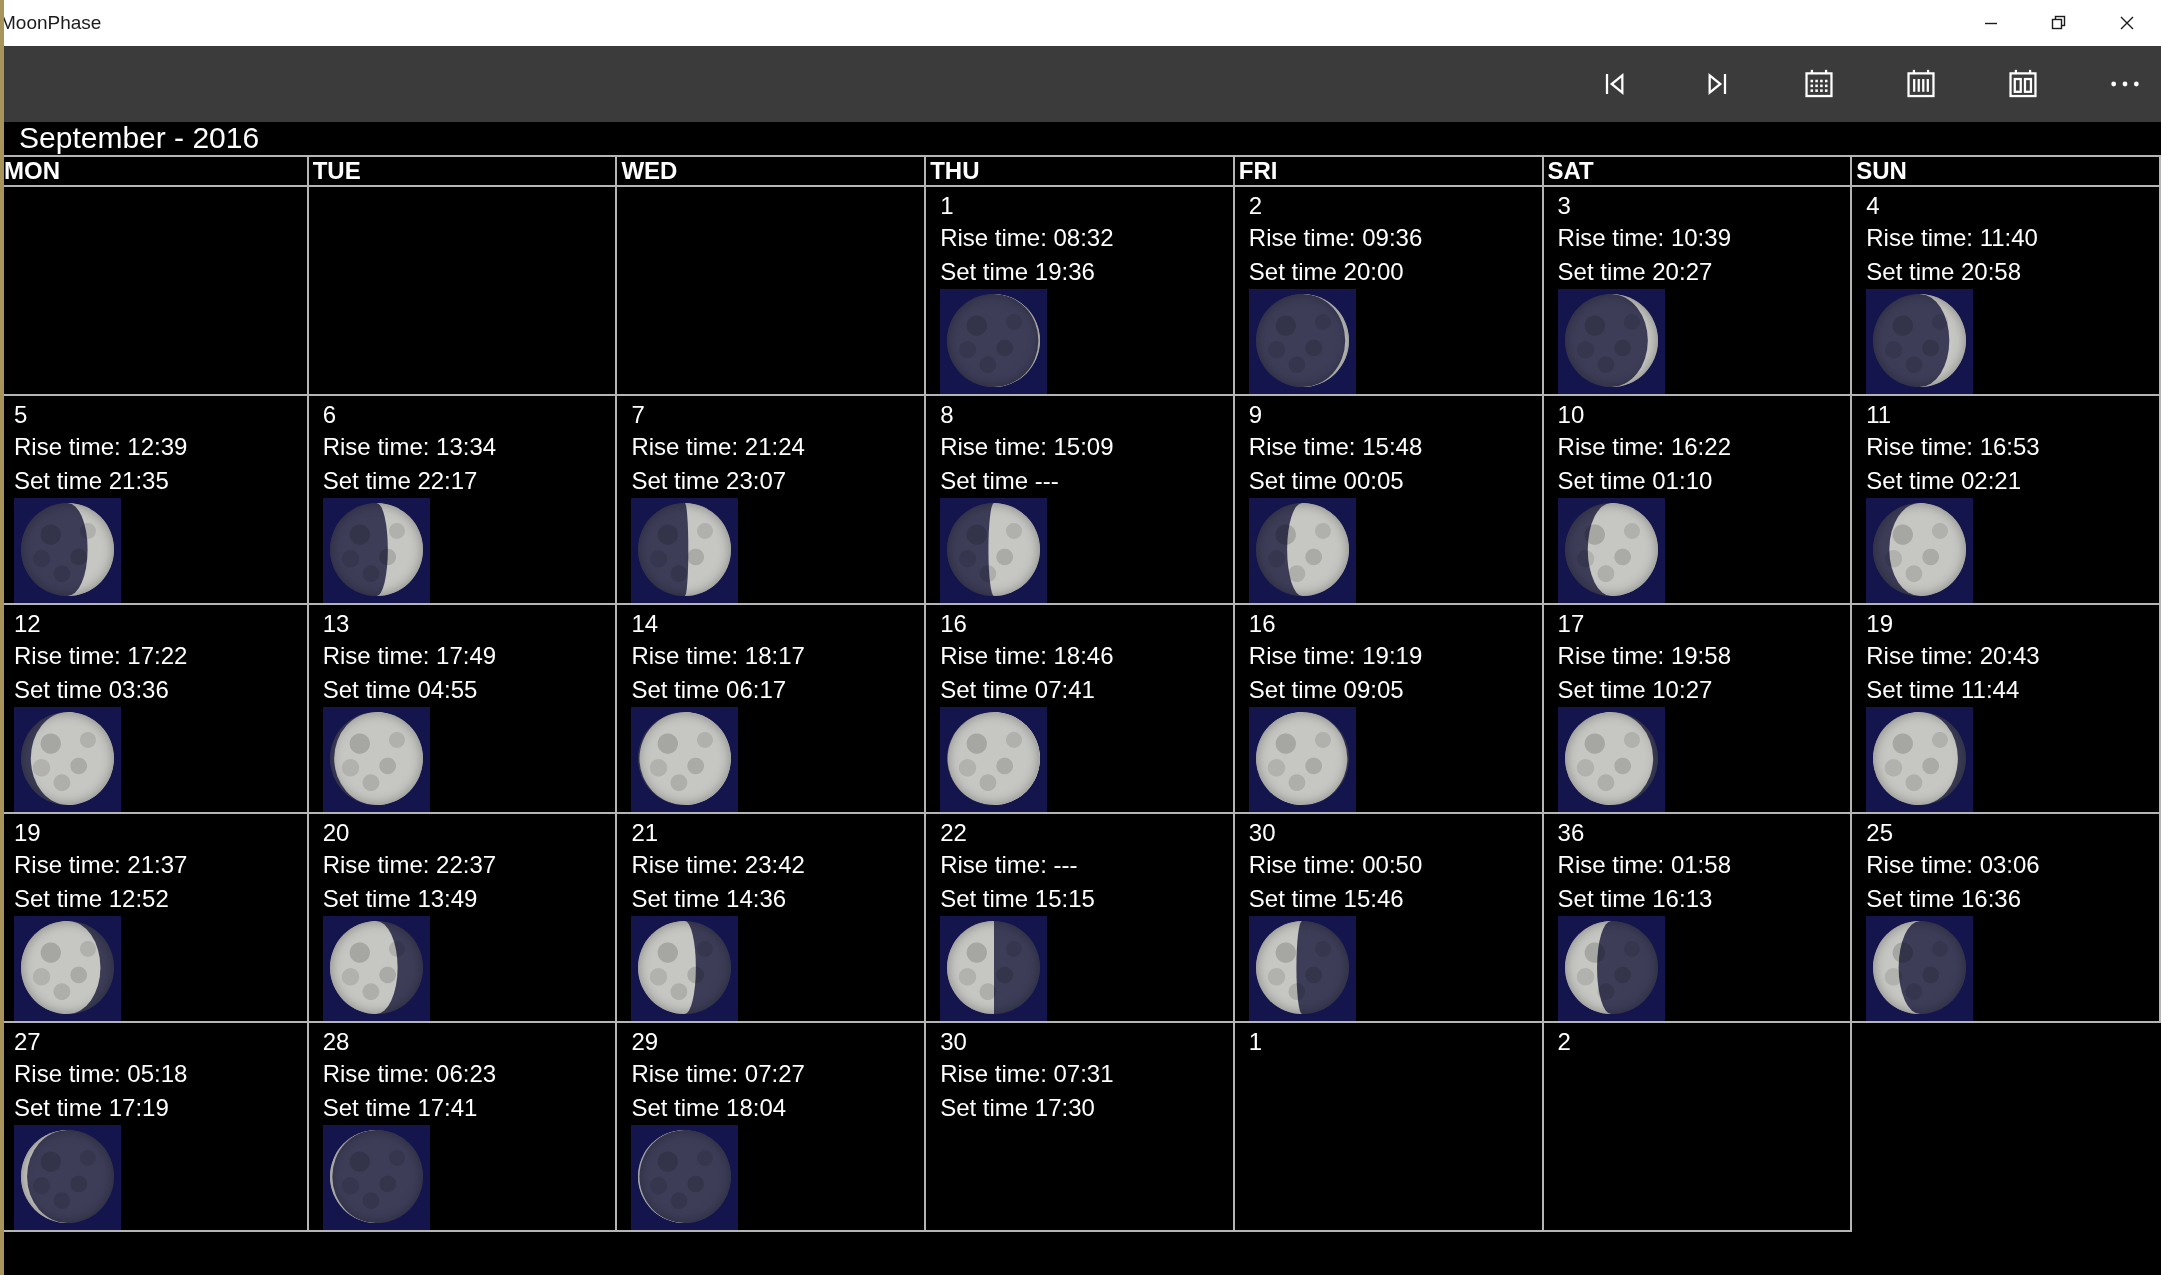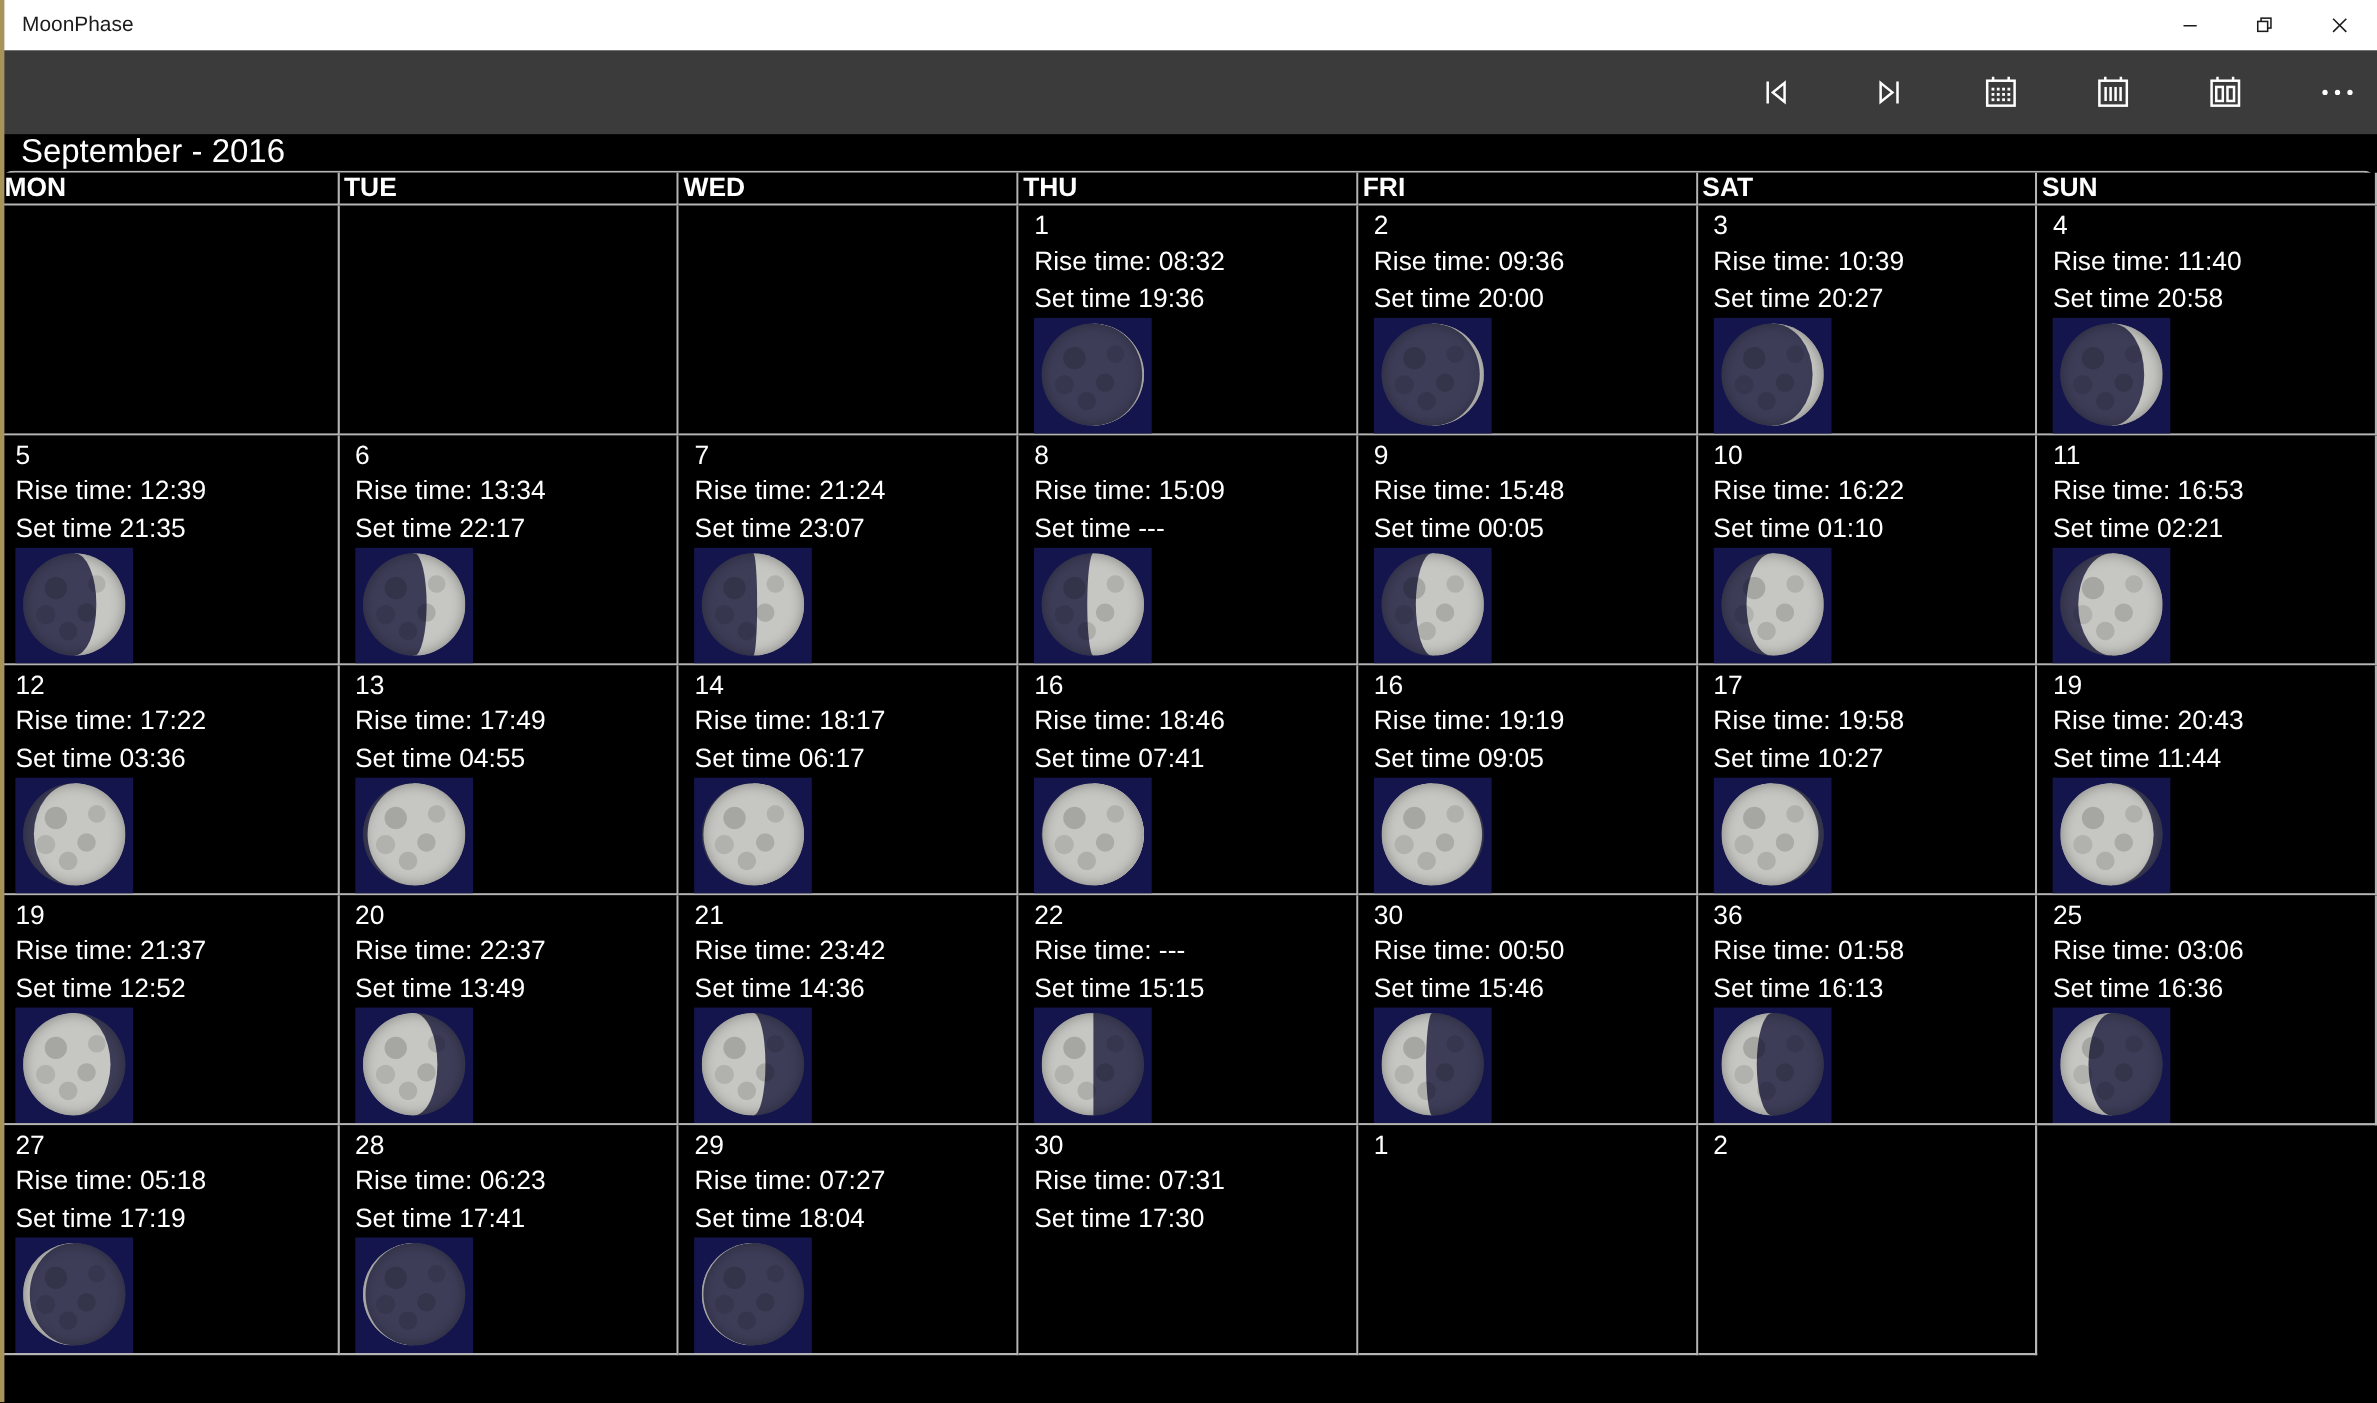--- a/index.html
+++ b/index.html
@@ -1,35 +1,35 @@
 <!DOCTYPE html>
 <html><head>
 <meta charset="utf-8">
 <style>
   html,body{margin:0;padding:0;background:#000;}
   #app{position:relative;width:2161px;height:1275px;background:#000;overflow:hidden;
        font-family:"Liberation Sans","DejaVu Sans",sans-serif;color:#fff;}
   
   #titlebar{position:absolute;top:0;left:0;width:2161px;height:46px;background:#ffffff;
             display:flex;align-items:center;}
-  #titletext{color:#1b1b1b;font-size:19px;padding-left:20px;flex:1;}
+  #titletext{color:#1b1b1b;font-size:19px;flex:1;}
   .winbtn{width:68px;height:46px;display:flex;align-items:center;justify-content:center;cursor:default;}
   .winbtn svg{display:block;}
   #toolbar{position:absolute;top:46px;left:0;width:2161px;height:76px;background:#3b3b3b;
            display:flex;align-items:center;justify-content:flex-end;gap:66px;padding-right:18px;box-sizing:border-box;}
   .tbtn{width:36px;height:36px;display:flex;align-items:center;justify-content:center;}
   .tbtn svg{display:block;}
   
   #edge-left{position:absolute;left:0;top:0;width:4px;height:1275px;background:#a8935a;z-index:9;}
   
   #monthlabel{position:absolute;top:121px;left:19px;font-size:30px;line-height:33px;color:#fff;}
   
   #grid{position:absolute;top:155px;left:0;width:2161px;height:1075px;
         display:grid;grid-template-columns:repeat(7,1fr);grid-template-rows:30px repeat(5,209px);
-        border-top:2px solid #b5b5b5;box-sizing:border-box;background:#000;border-radius:13px;}
+        border-top:2px solid #b5b5b5;box-sizing:border-box;background:#000;}
   .dow{border-right:2px solid #b5b5b5;border-bottom:2px solid #b5b5b5;box-sizing:border-box;
        font-weight:bold;font-size:24px;line-height:28px;padding-left:4px;background:#000;}
   .cell{border-right:2px solid #b5b5b5;border-bottom:2px solid #b5b5b5;box-sizing:border-box;
         background:#000;padding:4px 0 0 14px;overflow:hidden;}
   .cell.selected{background:#1c1c66;}
   .daynum{font-size:24px;line-height:30px;}
   .riseline,.setline{font-size:24px;line-height:34px;white-space:nowrap;}
   
   .moontile{width:107px;height:107px;margin-top:0;position:relative;}
   .moondisc{position:absolute;left:7px;top:5px;width:93px;height:93px;border-radius:50%;

